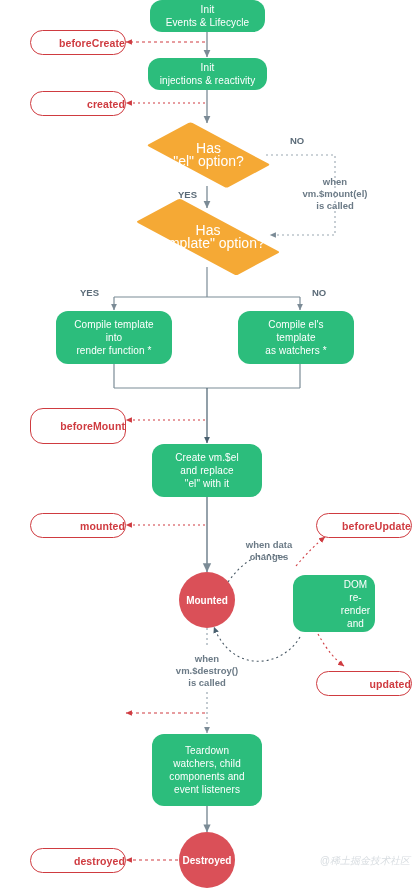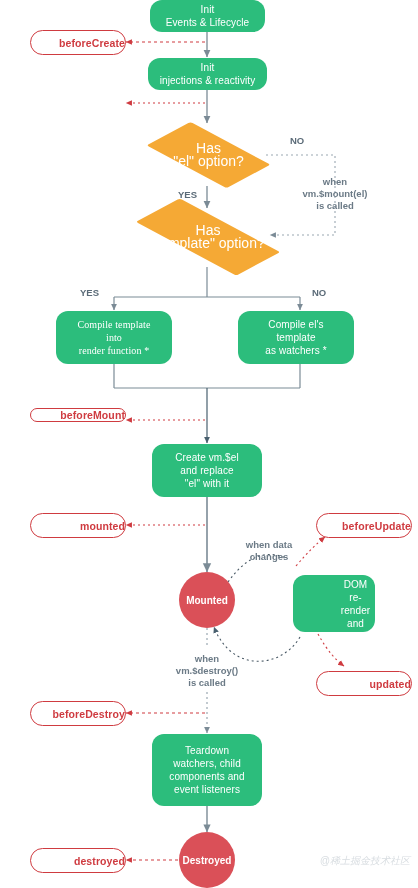--- a/index.html
+++ b/index.html
@@ -183,21 +183,21 @@
     </div>
   </div>
 
   <div class="node proc" style="left:148px; top:58px; width:119px; height:32px;">
     <div>
       <div>Init</div>
       <div>injections &amp; reactivity</div>
     </div>
   </div>
 
-  <div class="node proc" style="left:56px; top:311px; width:116px; height:53px;font-family:Liberation Serif, serif;">
+  <div class="node proc" style="left:56px; top:311px; width:116px; height:53px;">
     <div>
       <div>Compile template</div>
       <div>into</div>
       <div>render function *</div>
     </div>
   </div>
 
   <div class="node proc" style="left:238px; top:311px; width:116px; height:53px;">
     <div>
       <div>Compile el's</div>
@@ -248,40 +248,40 @@
         <div>Has</div>
         <div>"template" option?</div>
       </div>
     </div>
   </div>
 
   <div class="node hook" style="left:30px; top:30px; width:96px; height:25px;">
     <span>beforeCreate</span>
   </div>
 
-
-  <div class="node hook" style="left:30px; top:408px; width:96px; height:14px;">
+  <div class="node hook" style="left:30px; top:91px; width:96px; height:25px;">
+    <span>created</span>
+  </div>
+
+  <div class="node hook" style="left:30px; top:408px; width:96px; height:36px;">
     <span>beforeMount</span>
   </div>
 
   <div class="node hook" style="left:30px; top:513px; width:96px; height:25px;">
     <span>mounted</span>
   </div>
 
   <div class="node hook" style="left:316px; top:513px; width:96px; height:25px;">
     <span>beforeUpdate</span>
   </div>
 
   <div class="node hook" style="left:316px; top:671px; width:96px; height:25px;">
     <span>updated</span>
   </div>
 
-  <div class="node hook" style="left:30px; top:701px; width:96px; height:25px;">
-    <span>beforeDestroy</span>
-  </div>
 
   <div class="node hook" style="left:30px; top:848px; width:96px; height:25px;">
     <span>destroyed</span>
   </div>
 
   <div class="node state" style="left:179px; top:572px; width:56px; height:56px;">
     <span>Mounted</span>
   </div>
 
   <div class="node state" style="left:179px; top:832px; width:56px; height:56px;">

